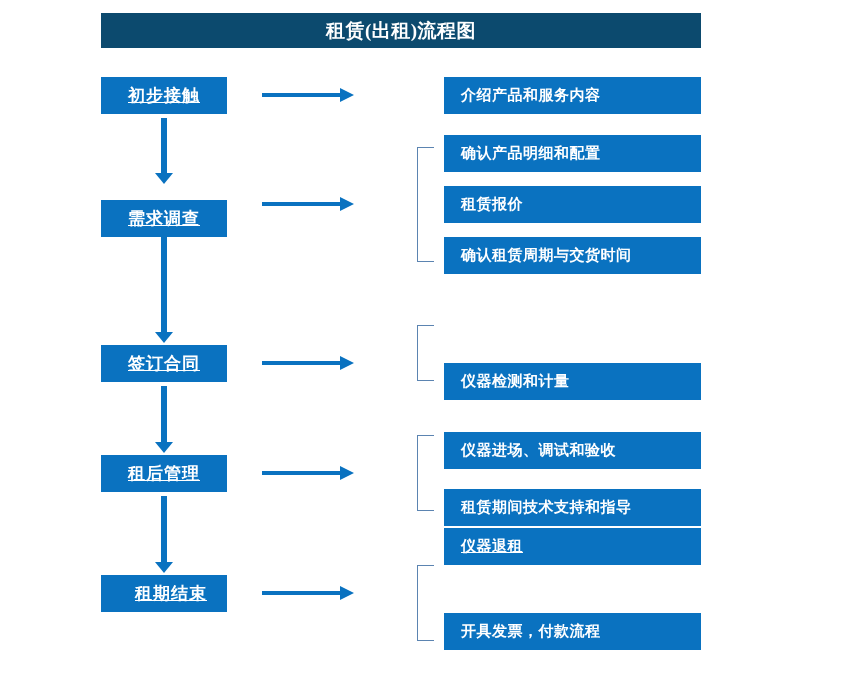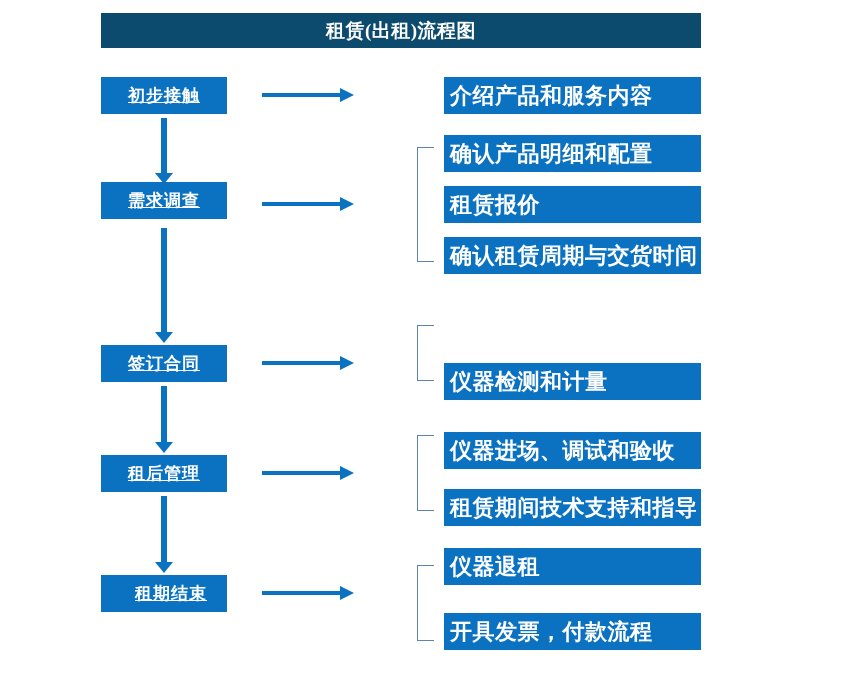--- a/index.html
+++ b/index.html
@@ -59,26 +59,26 @@
   }
 
   
   .detail-box {
     position: absolute;
     left: 444px;
     width: 257px;
     height: 37px;
     background: #0a72c0;
     color: #ffffff;
-    font-size: 22px;
+    font-size: 15px;
     font-weight: bold;
     display: flex;
     align-items: center;
     box-sizing: border-box;
-    padding-left: 6px;
+    padding-left: 17px;
     letter-spacing: 0.5px;
   }
 
   
   .h-arrow {
     position: absolute;
     left: 262px;
     width: 92px;
     height: 14px;
   }
@@ -137,21 +137,21 @@
 </style>
 </head>
 <body>
 
 <div id="canvas">
 
   <div class="title-bar">租赁(出租)流程图</div>
 
   <div class="stage-box" style="top:77px;">初步接触</div>
 
-  <div class="stage-box" style="top:182px;">需求调查</div>
+  <div class="stage-box" style="top:200px;">需求调查</div>
 
   <div class="stage-box" style="top:345px;">签订合同</div>
 
   <div class="stage-box" style="top:455px;">租后管理</div>
 
   <div class="stage-box" style="top:575px;padding-left:14px;">租期结束</div>
 
   <div class="v-arrow" style="top:118px; height:66px;">
     <div class="shaft" style="height:55px;"></div>
     <div class="head" style="top:55px;"></div>
@@ -206,17 +206,17 @@
 
   <div class="detail-box" style="top:237px;">确认租赁周期与交货时间</div>
 
 
   <div class="detail-box" style="top:363px;">仪器检测和计量</div>
 
   <div class="detail-box" style="top:432px;">仪器进场、调试和验收</div>
 
   <div class="detail-box" style="top:489px;">租赁期间技术支持和指导</div>
 
-  <div class="detail-box" style="top:548px;">仪器退租</div>
+  <div class="detail-box" style="top:528px;text-decoration:underline;">仪器退租</div>
 
   <div class="detail-box" style="top:613px;">开具发票，付款流程</div>
 
 </div>
 
 </body></html>

